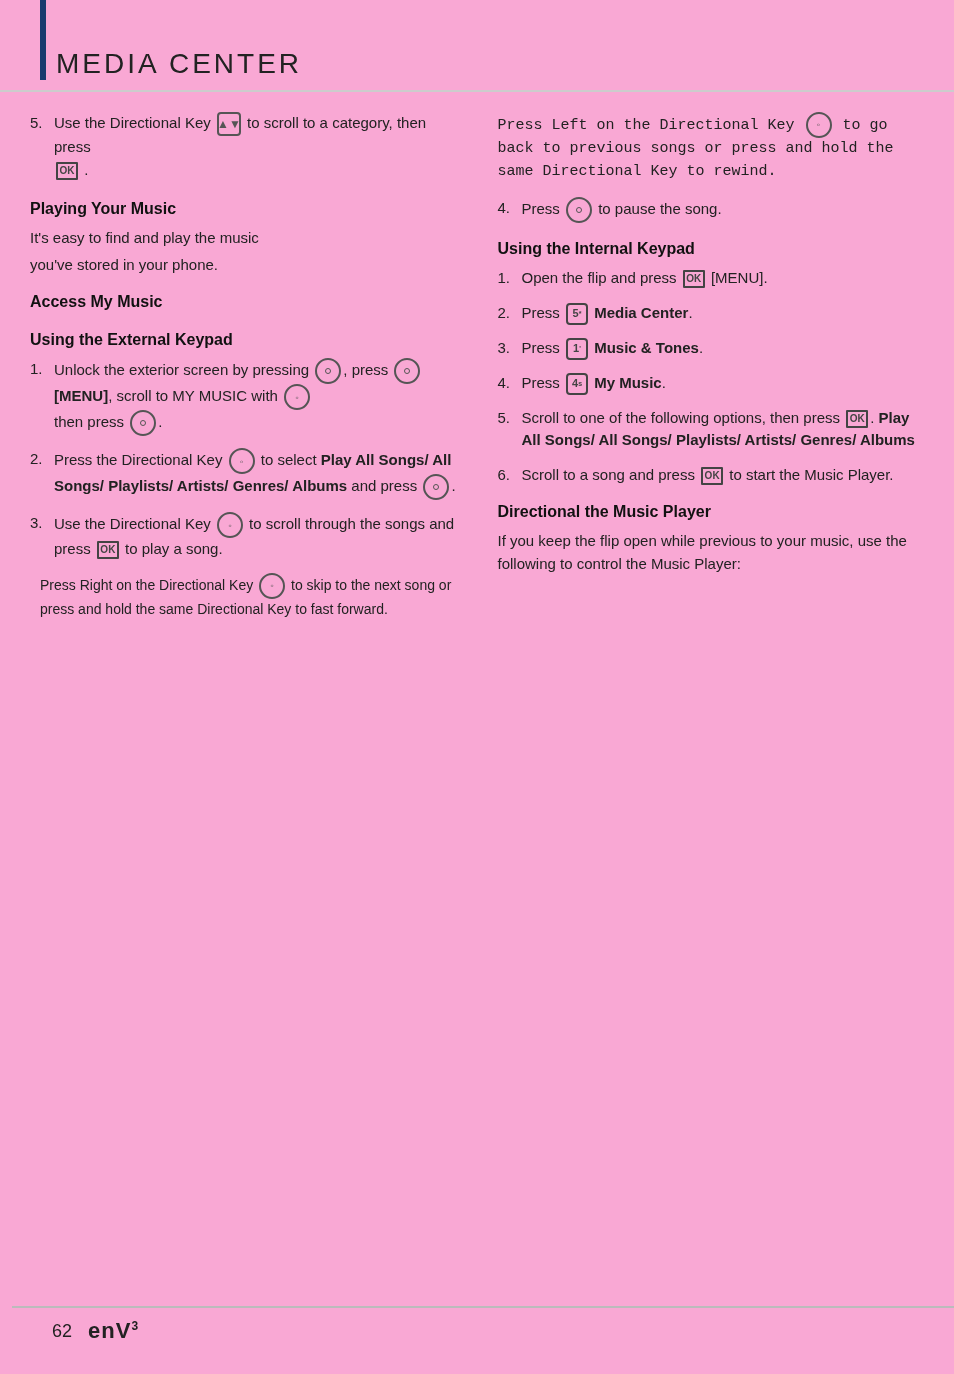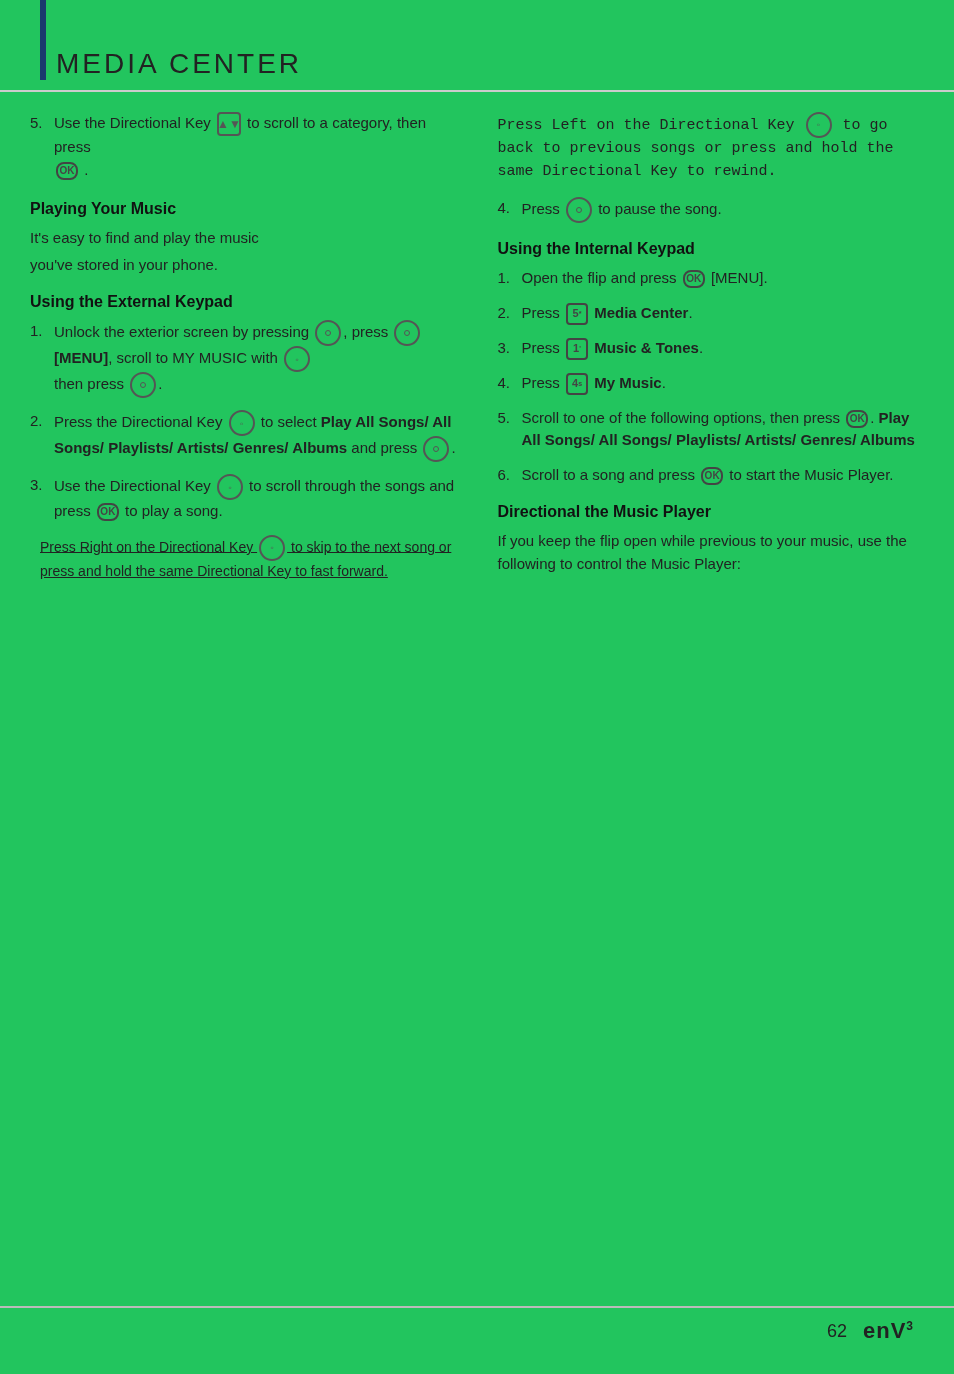--- a/index.html
+++ b/index.html
@@ -6,21 +6,21 @@
     body {
       font-family: Arial, sans-serif;
       background: #ffffff;
       width: 954px;
       min-height: 1374px;
       position: relative;
     }
     .page {
       width: 954px;
       min-height: 1374px;
-      background: #22c55e;
+      background: #f9a8d4;
       position: relative;
       padding: 30px 0 60px 0;
     }
     
     .accent-bar {
       position: absolute;
       left: 40px;
       top: 0;
       width: 6px;
       height: 80px;
@@ -91,21 +91,21 @@
     .li-content {
       flex: 1;
     }
 
     
     .icon-ok {
       display: inline-flex;
       align-items: center;
       justify-content: center;
       border: 2px solid #444;
-      border-radius: 8px;
+      border-radius: 1px;
       font-size: 10px;
       font-weight: bold;
       color: #444;
       width: 22px;
       height: 18px;
       vertical-align: middle;
       margin: 0 2px;
       line-height: 1;
     }
     .icon-dir {
@@ -155,32 +155,30 @@
       margin-left: 10px;
       margin-top: 10px;
     }
     .sub-section-title {
       font-weight: bold;
       margin-bottom: 6px;
     }
     .sub-section p {
       margin-bottom: 12px;
       font-size: 14px;
-      text-decoration: underline;
     }
     .footer {
       position: absolute;
       bottom: 20px;
-      left: 0;
+      left: 12px;
       right: 0;
       display: flex;
       align-items: center;
       padding: 10px 40px;
       border-top: 2px solid #bbb;
-      justify-content: flex-end;
     }
     .footer-page {
       font-size: 18px;
       color: #222;
       margin-right: 16px;
     }
     .footer-logo {
       font-size: 22px;
       font-weight: bold;
       color: #222;
@@ -225,20 +223,21 @@
         </span>
       </div>
 
       <div class="subheading">Playing Your Music</div>
 
       <div class="section-intro">
         <p>It's easy to find and play the music</p>
         <p>you've stored in your phone.</p>
       </div>
 
+      <div class="subheading">Access My Music</div>
 
       <div class="subheading">Using the External Keypad</div>
 
       <ul class="numbered-list">
 
         <li>
           <span class="li-num">1.</span>
           <span class="li-content">
             Unlock the exterior screen by pressing
             <span class="icon-dir">

